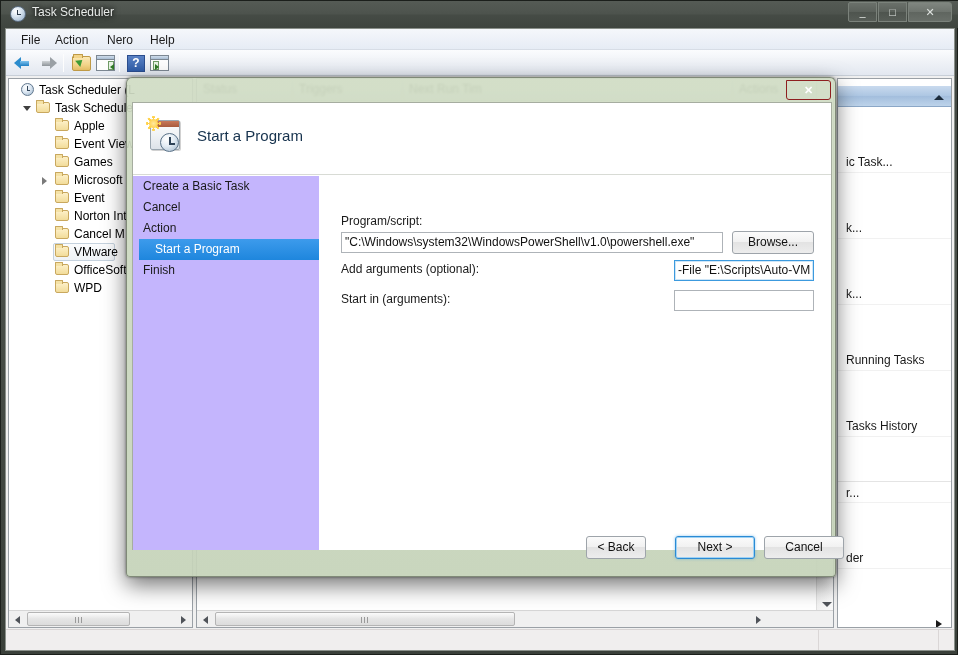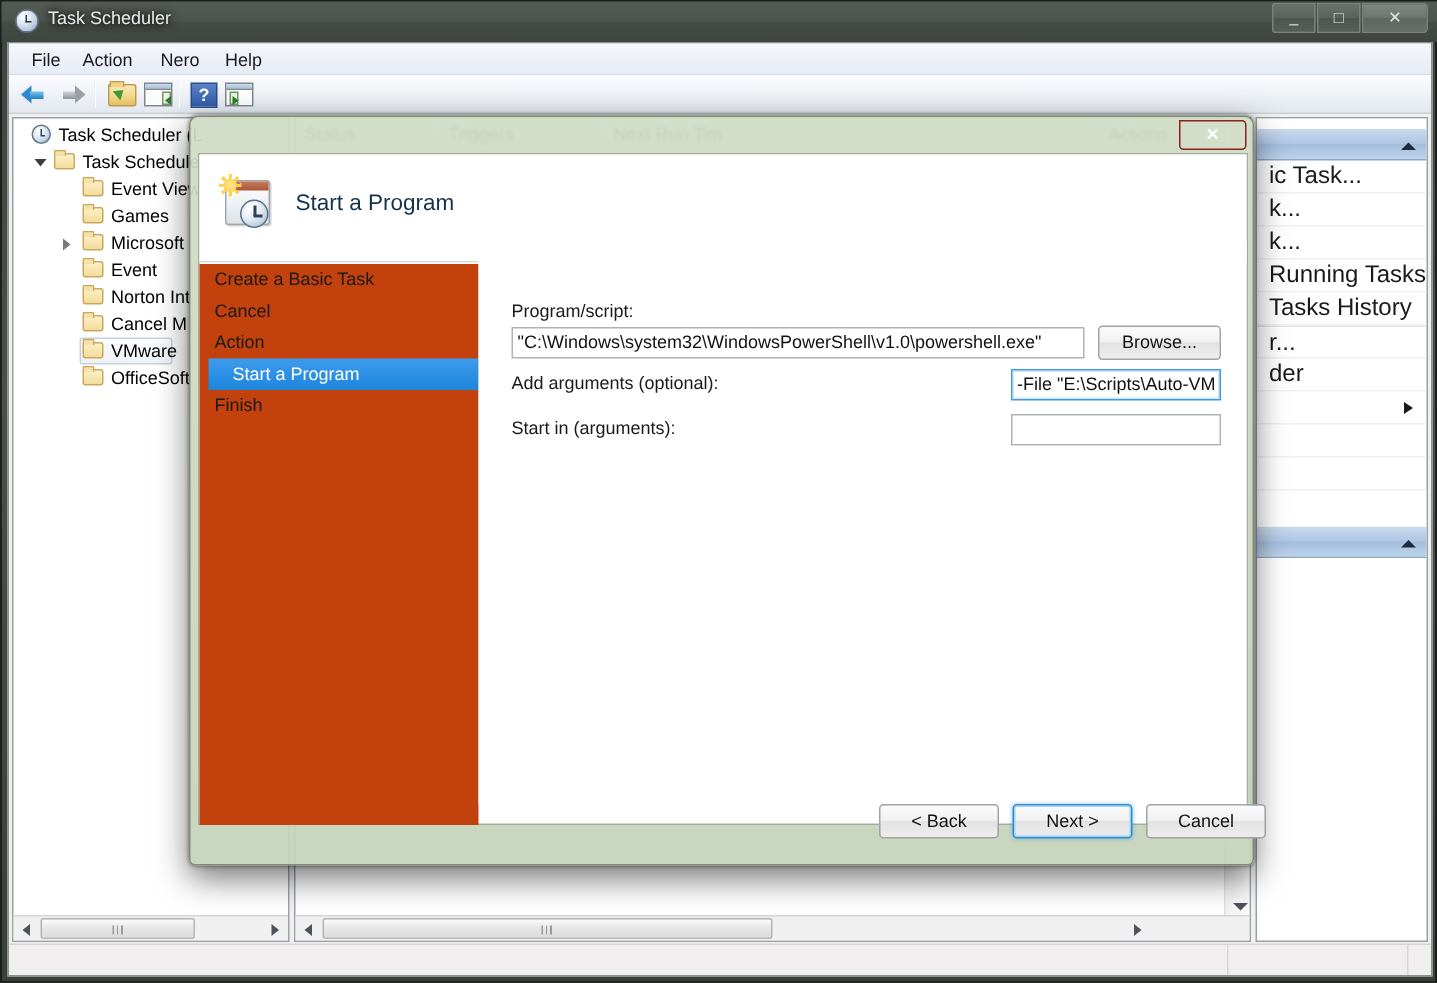--- a/index.html
+++ b/index.html
@@ -258,22 +258,22 @@
   .act-header .label {
     position: absolute; left: 6px; top: 3px; font-size: 12px; color: #13395e;
   }
   .act-header .chev {
     position: absolute; right: 7px; top: 9px; width: 0; height: 0;
     border-left: 5px solid transparent; border-right: 5px solid transparent;
     border-bottom: 5px solid #1c2c3c;
   }
   .act-item {
     position: relative; height: 22px; line-height: 22px;
-    padding-left: 8px; font-size: 16px; color: #1a1a1a;
-    border-bottom: 1px solid #f1f1f1; white-space: nowrap;
+    padding-left: 8px; font-size: 12px; color: #1a1a1a;
+    border-bottom: 1px solid #f1f1f1; white-space: nowrap; margin-top: 44px;
   }
   .act-item.sep-top { border-top: 1px solid #e4e4e4; }
   .act-item .submenu-tri {
     position: absolute; right: 9px; top: 7px; width: 0; height: 0;
     border-top: 4px solid transparent; border-bottom: 4px solid transparent;
     border-left: 6px solid #1a1a1a;
   }
 
   
   #status-bar {
@@ -351,33 +351,33 @@
     content: ""; position: absolute; left: 3px; top: 3px; width: 9px; height: 9px;
     background: radial-gradient(circle,#ffe9a0 0%,#ffc82e 100%); border-radius: 50%;
   }
   #wiz-head-title {
     position: absolute; left: 64px; top: 24px;
     font-size: 15px; color: #16324d;
   }
 
   #wiz-steps {
     position: absolute; left: 0; top: 73px; width: 186px; height: 374px;
-    background: #c2410c;
+    background: #c4b5fd;
   }
   .step {
     position: relative; height: 21px; line-height: 21px;
     padding-left: 10px; font-size: 12px; color: #1a1a1a; white-space: nowrap;
   }
   .step.active {
     background: linear-gradient(to bottom,#3d9bec,#1e86dd);
     color: #ffffff; width: 180px; margin-left: 6px; padding-left: 16px;
   }
 
   #wiz-content {
-    position: absolute; left: 186px; top: 59px; width: 512px; height: 374px;
+    position: absolute; left: 186px; top: 73px; width: 512px; height: 374px;
     background: #ffffff;
   }
   .fld-label {
     position: absolute; font-size: 12px; color: #1a1a1a;
   }
   .tbox {
     position: absolute; height: 21px; line-height: 19px;
     background: #ffffff; border: 1px solid #aeb3b8; padding: 0 3px;
     font-size: 12px; color: #111; overflow: hidden; white-space: nowrap;
   }
@@ -478,20 +478,24 @@
           </div>
 
           <div class="tree-row">
             <div class="tw-expander open" style="left:14px"></div>
             <div class="tfolder" style="left:27px"></div>
             <div class="tree-label" style="left:46px">Task Schedule</div>
           </div>
 
           <div class="tree-row">
             <div class="tfolder" style="left:46px"></div>
+            <div class="tree-label" style="left:65px">Apple</div>
+          </div>
+          <div class="tree-row">
+            <div class="tfolder" style="left:46px"></div>
             <div class="tree-label" style="left:65px">Event View</div>
           </div>
           <div class="tree-row">
             <div class="tfolder" style="left:46px"></div>
             <div class="tree-label" style="left:65px">Games</div>
           </div>
           <div class="tree-row">
             <div class="tw-expander" style="left:33px"></div>
             <div class="tfolder" style="left:46px"></div>
             <div class="tree-label" style="left:65px">Microsoft</div>
@@ -509,20 +513,24 @@
             <div class="tree-label" style="left:65px">Cancel M</div>
           </div>
           <div class="tree-row" id="row-vmware">
             <div class="selbox"></div>
             <div class="tfolder" style="left:46px"></div>
             <div class="tree-label" style="left:65px">VMware</div>
           </div>
           <div class="tree-row">
             <div class="tfolder" style="left:46px"></div>
             <div class="tree-label" style="left:65px">OfficeSoft</div>
+          </div>
+          <div class="tree-row">
+            <div class="tfolder" style="left:46px"></div>
+            <div class="tree-label" style="left:65px">WPD</div>
           </div>
         </div>
 
         <div class="hscroll" style="width:183px">
           <div class="hs-arrow left" style="left:0">
               <div class="t"></div>
             </div>
           <div class="hs-arrow right" style="right:0">
               <div class="t"></div>
             </div>
@@ -664,20 +672,20 @@
         <div class="tbox focused" style="left:355px; top:84px; width:140px">-File "E:\Scripts\Auto-VM</div>
 
         <div class="fld-label" style="left:22px; top:116px">Start in (arguments):</div>
 
         <div class="tbox" style="left:355px; top:114px; width:140px"></div>
 
       </div>
     </div>
 
     <div id="wiz-footer">
-      <div class="btn" style="left:454px; top:4px; width:80px">&lt; Back</div>
+      <div class="btn" style="left:454px; top:4px; width:60px">&lt; Back</div>
       <div class="btn default" style="left:543px; top:4px; width:80px">Next &gt;</div>
       <div class="btn" style="left:632px; top:4px; width:80px">Cancel</div>
     </div>
 
   </div>
 
 </div>
 
 </body></html>

